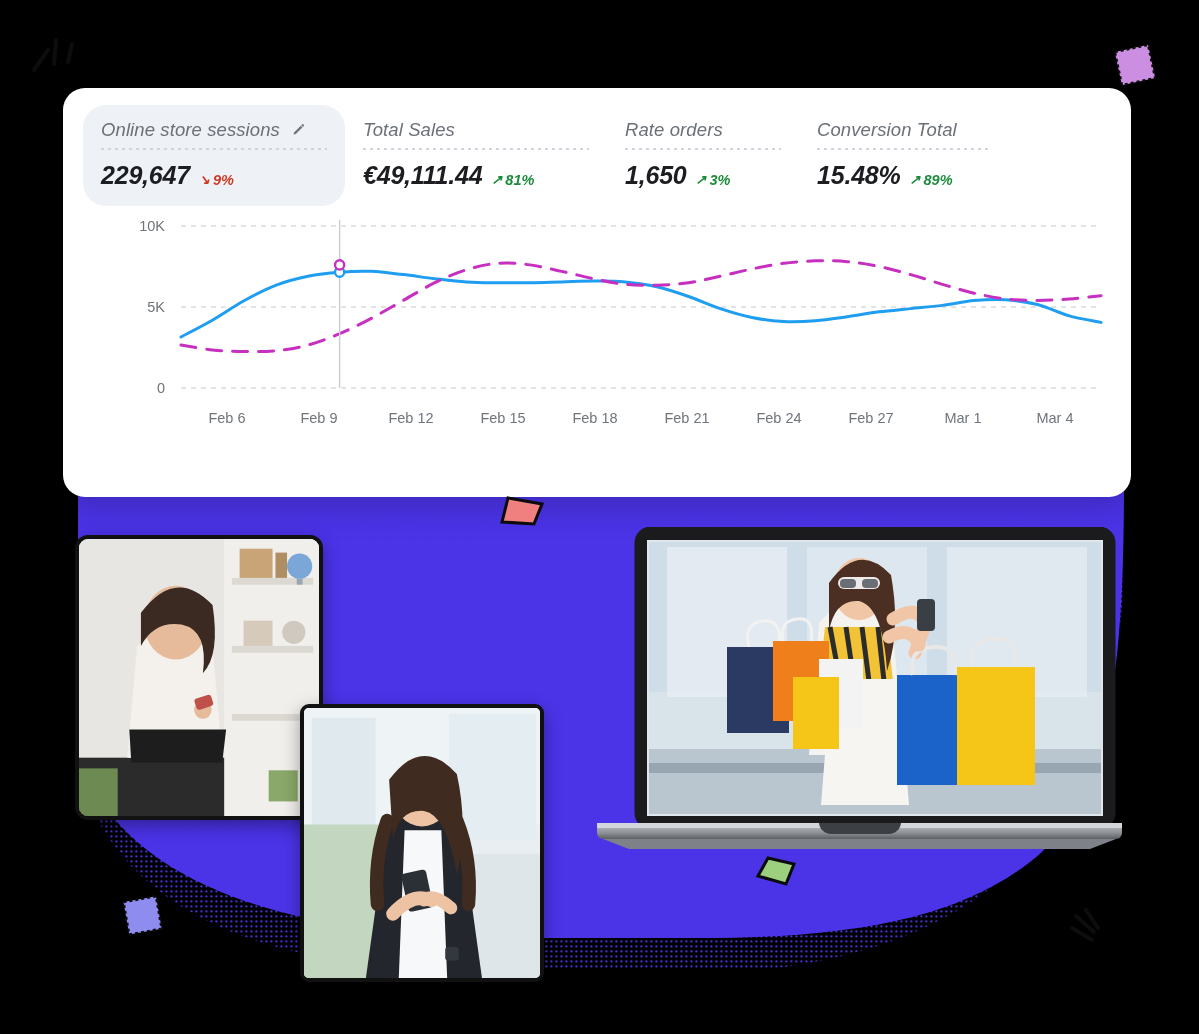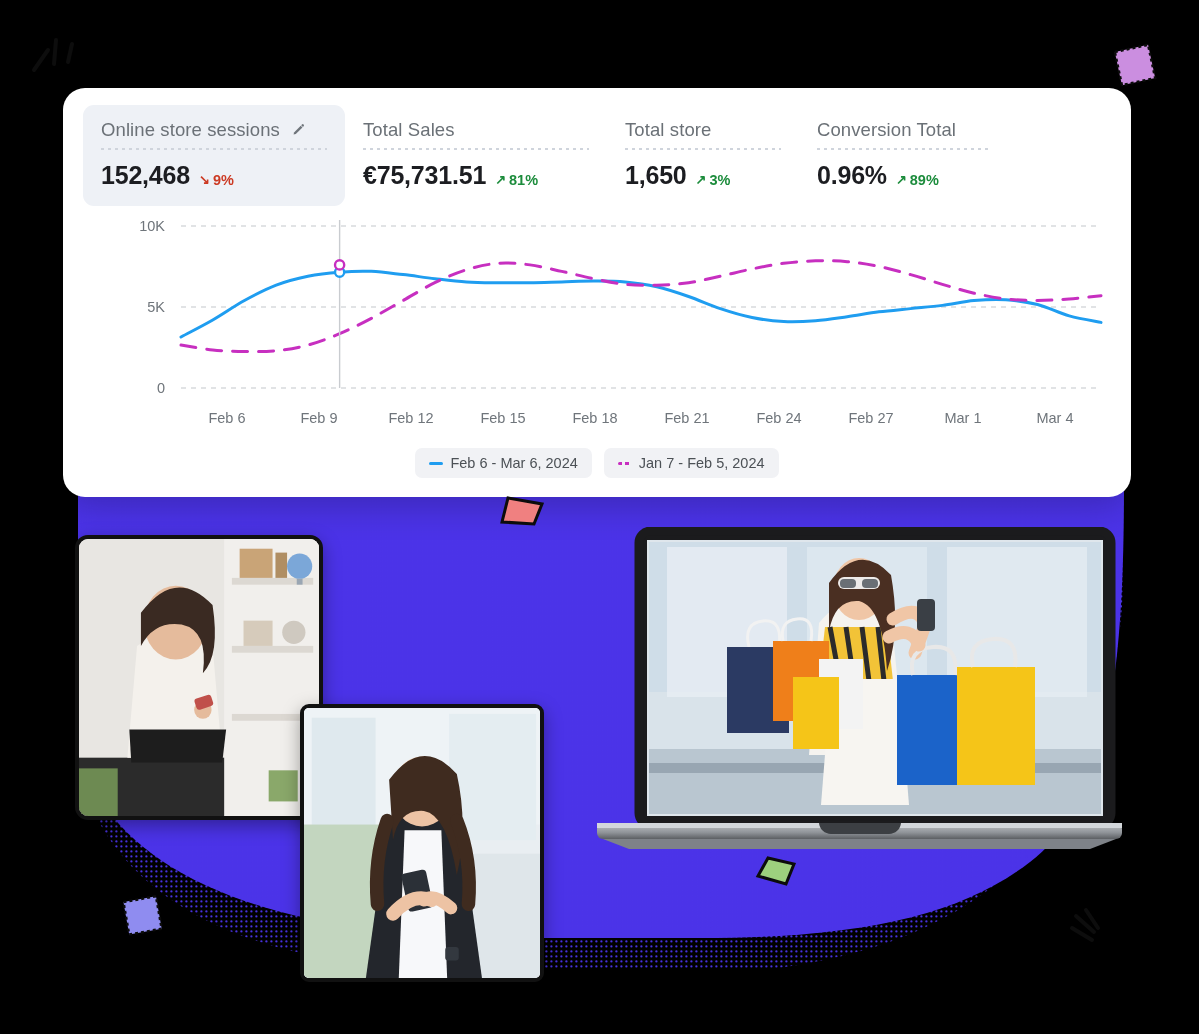--- a/index.html
+++ b/index.html
@@ -20,22 +20,23 @@
     position: absolute; left: 63px; top: 88px;
     width: 1068px; height: 409px;
     background: #ffffff;
     border-radius: 22px;
     box-shadow: 0 10px 34px rgba(0,0,0,.20);
     overflow: hidden;
   }
   .kpi-row { display: flex; align-items: flex-start; padding: 17px 20px 0 20px; }
   .kpi {
     padding: 14px 18px 16px 18px;
-    border-radius: 11px;
+    border-radius: 23px;
     min-width: 0;
+    font-style: italic;
   }
   .kpi.active { background: #eef1f6; }
   .kpi-head { display: flex; align-items: center; gap: 10px; }
   .kpi-label {
     font-size: 18.5px; color: #6b7177; font-weight: 400;
     letter-spacing: .1px; white-space: nowrap;
   }
   .pencil-btn {
     width: 18px; height: 18px; flex: 0 0 auto; cursor: pointer;
     display: flex; align-items: center; justify-content: center;
@@ -123,63 +124,63 @@
           <span class="kpi-label">Online store sessions</span>
           <span class="pencil-btn">
             <svg width="15" height="15" viewBox="0 0 16 16">
               <path d="M11.6 1.6a1.3 1.3 0 0 1 1.85 1.85l-.7.7-1.85-1.85.7-.7z" fill="#6f757b"></path>
               <path d="M10.35 2.9l1.85 1.85-7.1 7.1-2.35.5.5-2.35 7.1-7.1z" fill="#6f757b"></path>
             </svg>
           </span>
         </div>
         <div class="kpi-rule"></div>
         <div class="kpi-valrow">
-          <span class="kpi-value">152,468</span>
+          <span class="kpi-value">229,647</span>
           <span class="kpi-delta down">
             <span class="arrow">↘</span>
             <span>9%</span>
           </span>
         </div>
       </div>
 
       <div class="kpi" style="width:262px;text-align:center;">
         <div class="kpi-head">
           <span class="kpi-label">Total Sales</span>
         </div>
         <div class="kpi-rule"></div>
         <div class="kpi-valrow">
-          <span class="kpi-value">€75,731.51</span>
+          <span class="kpi-value">€49,111.44</span>
           <span class="kpi-delta up">
             <span class="arrow">↗</span>
             <span>81%</span>
           </span>
         </div>
       </div>
 
       <div class="kpi" style="width:192px;">
         <div class="kpi-head">
-          <span class="kpi-label">Total store</span>
+          <span class="kpi-label">Rate orders</span>
         </div>
         <div class="kpi-rule"></div>
         <div class="kpi-valrow">
           <span class="kpi-value">1,650</span>
           <span class="kpi-delta up">
             <span class="arrow">↗</span>
             <span>3%</span>
           </span>
         </div>
       </div>
 
       <div class="kpi" style="width:210px;">
         <div class="kpi-head">
           <span class="kpi-label">Conversion Total</span>
         </div>
         <div class="kpi-rule"></div>
         <div class="kpi-valrow">
-          <span class="kpi-value">0.96%</span>
+          <span class="kpi-value">15.48%</span>
           <span class="kpi-delta up">
             <span class="arrow">↗</span>
             <span>89%</span>
           </span>
         </div>
       </div>
     </div>
 
     <div class="chart-area">
       <svg id="chart-svg" width="1068" height="232" viewBox="0 0 1068 232">
@@ -200,30 +201,20 @@
           <text x="900" y="211" text-anchor="middle" class="tick-label">Mar 1</text>
           <text x="992" y="211" text-anchor="middle" class="tick-label">Mar 4</text>
           <path d="M118,124.97 C123.28735632183908,122.135 139.1494252873563,114.03500000000001 149.72413793103448,107.96000000000001 C160.29885057471265,101.885 170.87356321839079,94.325 181.44827586206895,88.52 C192.02298850574712,82.71499999999999 202.59770114942526,77.17999999999999 213.17241379310343,73.13 C223.7471264367816,69.08 234.32183908045977,66.38000000000001 244.89655172413794,64.22000000000001 C255.4712643678161,62.06000000000002 266.0459770114943,60.980000000000004 276.62068965517244,60.17 C287.1954022988506,59.36 297.7701149425287,58.955 308.34482758620686,59.36 C318.919540229885,59.765 329.49425287356325,61.38500000000001 340.0689655172414,62.60000000000001 C350.64367816091954,63.815000000000005 361.21839080459773,65.43499999999999 371.7931034482759,66.64999999999999 C382.367816091954,67.865 392.9425287356322,69.215 403.51724137931035,69.89 C414.0919540229885,70.565 424.6666666666667,70.565 435.2413793103448,70.7 C445.81609195402297,70.83500000000001 456.39080459770116,70.83500000000001 466.9655172413793,70.7 C477.54022988505744,70.565 488.11494252873564,70.16 498.6896551724138,69.89 C509.2643678160919,69.62 519.8390804597701,69.08 530.4137931034483,69.08 C540.9885057471264,69.08 551.5632183908046,68.945 562.1379310344828,69.89 C572.7126436781609,70.83500000000001 583.2873563218391,72.32 593.8620689655172,74.75 C604.4367816091954,77.18 615.0114942528736,80.82500000000002 625.5862068965517,84.47000000000001 C636.1609195402299,88.11500000000001 646.735632183908,93.11000000000001 657.3103448275862,96.62 C667.8850574712643,100.13 678.4597701149426,103.37 689.0344827586207,105.53 C699.6091954022988,107.69 710.183908045977,109.03999999999999 720.7586206896551,109.58 C731.3333333333333,110.12 741.9080459770115,109.58000000000001 752.4827586206897,108.77000000000001 C763.0574712643678,107.96000000000001 773.632183908046,106.205 784.2068965517242,104.72 C794.7816091954023,103.235 805.3563218390805,101.21 815.9310344827586,99.86 C826.5057471264367,98.51 837.080459770115,97.7 847.6551724137931,96.62 C858.2298850574713,95.54 868.8045977011494,94.72999999999999 879.3793103448276,93.38 C889.9540229885057,92.03 900.5287356321838,89.465 911.103448275862,88.52 C921.6781609195401,87.57499999999999 932.2528735632184,87.035 942.8275862068965,87.71 C953.4022988505747,88.38499999999999 963.9770114942529,89.86999999999999 974.551724137931,92.57 C985.1264367816092,95.27 995.7011494252874,100.94 1006.2758620689656,103.91 C1016.8505747126437,106.88 1032.712643678161,109.31 1038,110.39" fill="none" stroke="#1f9df0" stroke-width="3" stroke-linecap="round" stroke-linejoin="round"></path>
           <path d="M118,133.07 C123.28735632183908,133.88 139.1494252873563,136.85 149.72413793103448,137.93 C160.29885057471265,139.01000000000002 170.87356321839079,139.41500000000002 181.44827586206895,139.55 C192.02298850574712,139.685 202.59770114942526,139.82000000000002 213.17241379310343,138.74 C223.7471264367816,137.66 234.32183908045977,135.905 244.89655172413794,133.07 C255.4712643678161,130.23499999999999 266.0459770114943,126.18499999999999 276.62068965517244,121.72999999999999 C287.1954022988506,117.27499999999999 297.7701149425287,111.875 308.34482758620686,106.34 C318.919540229885,100.805 329.49425287356325,94.46 340.0689655172414,88.52 C350.64367816091954,82.58 361.21839080459773,75.83 371.7931034482759,70.7 C382.367816091954,65.57000000000001 392.9425287356322,60.98000000000001 403.51724137931035,57.74000000000001 C414.0919540229885,54.50000000000001 424.6666666666667,52.06999999999999 435.2413793103448,51.25999999999999 C445.81609195402297,50.44999999999999 456.39080459770116,51.529999999999994 466.9655172413793,52.879999999999995 C477.54022988505744,54.23 488.11494252873564,57.065 498.6896551724138,59.36 C509.2643678160919,61.655 519.8390804597701,64.49 530.4137931034483,66.64999999999999 C540.9885057471264,68.80999999999999 551.5632183908046,71.24 562.1379310344828,72.32 C572.7126436781609,73.39999999999999 583.2873563218391,73.39999999999999 593.8620689655172,73.13 C604.4367816091954,72.86 615.0114942528736,72.185 625.5862068965517,70.7 C636.1609195402299,69.215 646.735632183908,66.51500000000001 657.3103448275862,64.22000000000001 C667.8850574712643,61.92500000000001 678.4597701149426,59.09000000000001 689.0344827586207,56.93000000000001 C699.6091954022988,54.77 710.183908045977,52.60999999999999 720.7586206896551,51.25999999999999 C731.3333333333333,49.90999999999999 741.9080459770115,49.099999999999994 752.4827586206897,48.83 C763.0574712643678,48.56 773.632183908046,48.695 784.2068965517242,49.64 C794.7816091954023,50.585 805.3563218390805,52.339999999999996 815.9310344827586,54.5 C826.5057471264367,56.660000000000004 837.080459770115,59.63000000000001 847.6551724137931,62.60000000000001 C858.2298850574713,65.57000000000001 868.8045977011494,69.21499999999999 879.3793103448276,72.32 C889.9540229885057,75.425 900.5287356321838,78.80000000000001 911.103448275862,81.23 C921.6781609195401,83.66 932.2528735632184,85.68499999999999 942.8275862068965,86.89999999999999 C953.4022988505747,88.115 963.9770114942529,88.52 974.551724137931,88.52 C985.1264367816092,88.52 995.7011494252874,87.71 1006.2758620689656,86.89999999999999 C1016.8505747126437,86.08999999999999 1032.712643678161,84.2 1038,83.66000000000001" fill="none" stroke="#c72fc0" stroke-width="3" stroke-linecap="round" stroke-linejoin="round" stroke-dasharray="15 11"></path>
           <line x1="276.62068965517244" y1="8" x2="276.62068965517244" y2="176" stroke="#c9ccd0" stroke-width="1.4"></line>
           <circle cx="276.62068965517244" cy="60.17" r="4.6" fill="#fff" stroke="#1f9df0" stroke-width="2.4"></circle>
           <circle cx="276.62068965517244" cy="52.879999999999995" r="4.6" fill="#fff" stroke="#c72fc0" stroke-width="2.4"></circle>
         </svg>
     </div>
 
-    <div class="legend">
-      <div class="legend-item">
-        <span class="swatch solid"></span>
-        <span>Feb 6 - Mar 6, 2024</span>
-      </div>
-      <div class="legend-item">
-        <span class="swatch dashed"></span>
-        <span>Jan 7 - Feb 5, 2024</span>
-      </div>
-    </div>
   </div>
 
   <div class="photo-card" style="left:75px; top:535px; width:248px; height:285px;">
     <svg width="100%" height="100%" viewBox="0 0 248 285" preserveAspectRatio="none">
       <rect width="248" height="285" fill="#e8e6e2"></rect>
       <rect x="150" y="0" width="98" height="285" fill="#f1efec"></rect>
       <rect x="158" y="40" width="84" height="7" fill="#dcd8d2"></rect>
       <rect x="158" y="110" width="84" height="7" fill="#dcd8d2"></rect>
       <rect x="158" y="180" width="84" height="7" fill="#dcd8d2"></rect>
       <rect x="166" y="10" width="34" height="30" fill="#c9a477"></rect>

